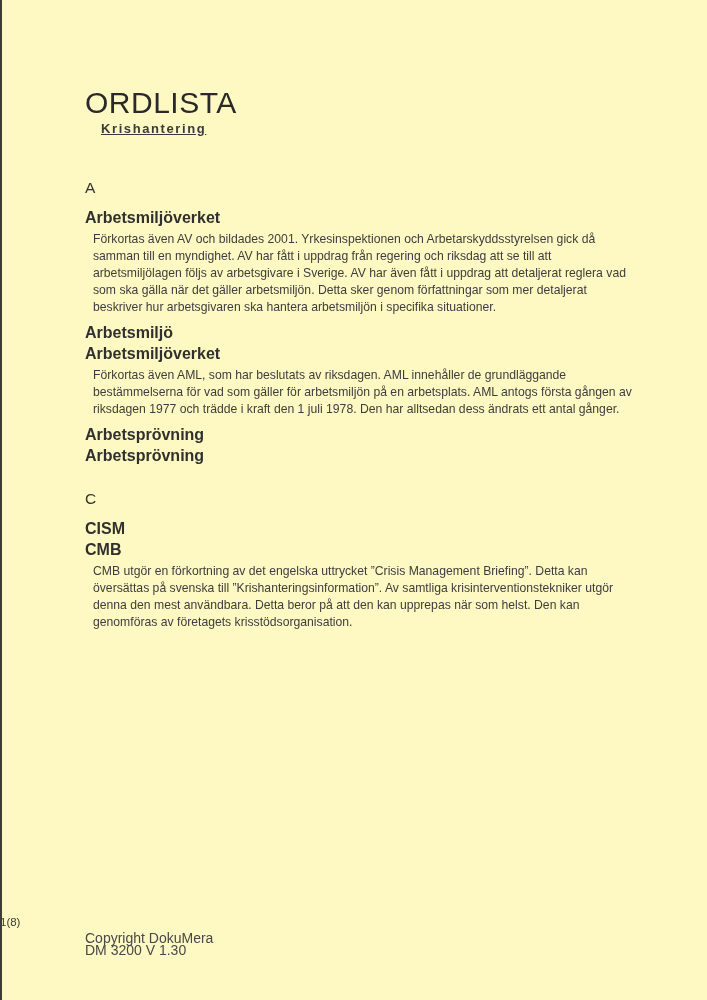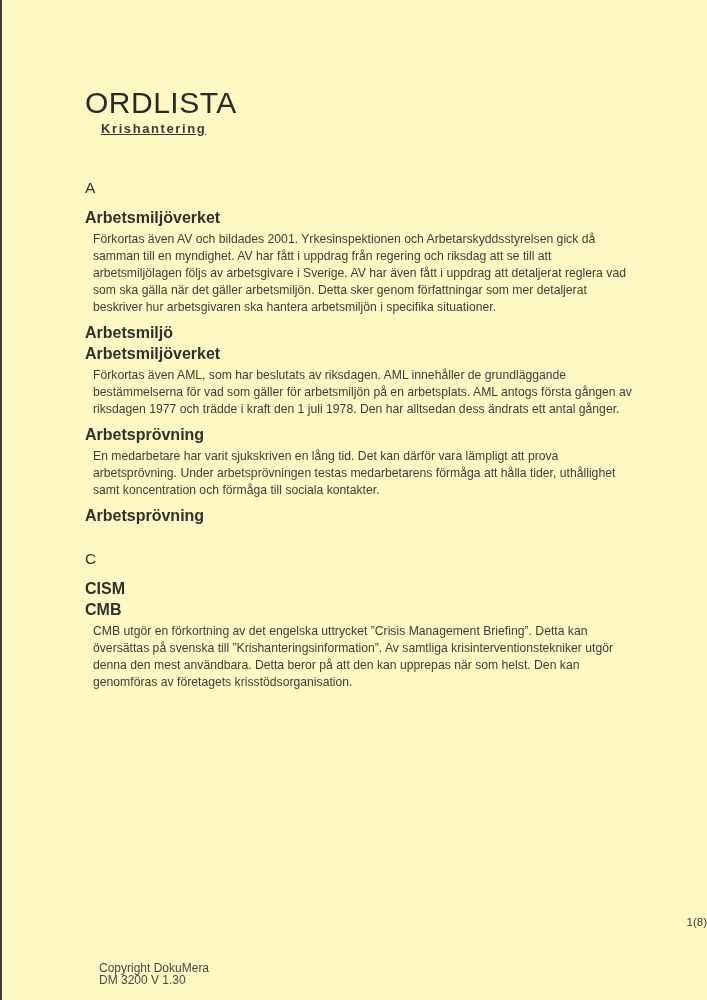--- a/index.html
+++ b/index.html
@@ -67,32 +67,31 @@
     font-size: 12.2px;
     line-height: 17px;
     font-weight: 400;
     color: #3d3d3d;
   }
   .page-number {
     position: absolute;
     top: 916px;
     left: 0;
     right: 0;
-    text-align: right;
+    text-align: left;
     font-size: 11.5px;
     color: #3b3b3b;
   }
   .copyright {
     position: absolute;
-    left: 99px;
+    left: 85px;
     top: 933px;
-    font-size: 12px;
+    font-size: 14px;
     line-height: 11.5px;
     color: #484848;
-    margin-top: 30px;
   }
 </style>
 </head>
 <body>
 
 <div class="page">
   <div class="edge-line"></div>
 
   <div class="content">
     <h1 class="doc-title">ORDLISTA</h1>
@@ -106,21 +105,20 @@
           </div>
           <div>
             <h3 class="term">Arbetsmiljö</h3>
           </div>
           <div>
             <h3 class="term">Arbetsmiljöverket</h3>
             <p class="definition">Förkortas även AML, som har beslutats av riksdagen. AML innehåller de grundläggande bestämmelserna för vad som gäller för arbetsmiljön på en arbetsplats. AML antogs första gången av riksdagen 1977 och trädde i kraft den 1 juli 1978. Den har alltsedan dess ändrats ett antal gånger.</p>
           </div>
           <div>
             <h3 class="term">Arbetsprövning</h3>
-            <p class="definition">En medarbetare har varit sjukskriven en lång tid. Det kan därför vara lämpligt att prova arbetsprövning. Under arbetsprövningen testas medarbetarens förmåga att hålla tider, uthållighet samt koncentration och förmåga till sociala kontakter.</p>
           </div>
           <div>
             <h3 class="term">Arbetsprövning</h3>
           </div>
         </div>
         <div>
           <div class="section-letter">C</div>
           <div>
             <h3 class="term">CISM</h3>
           </div>

